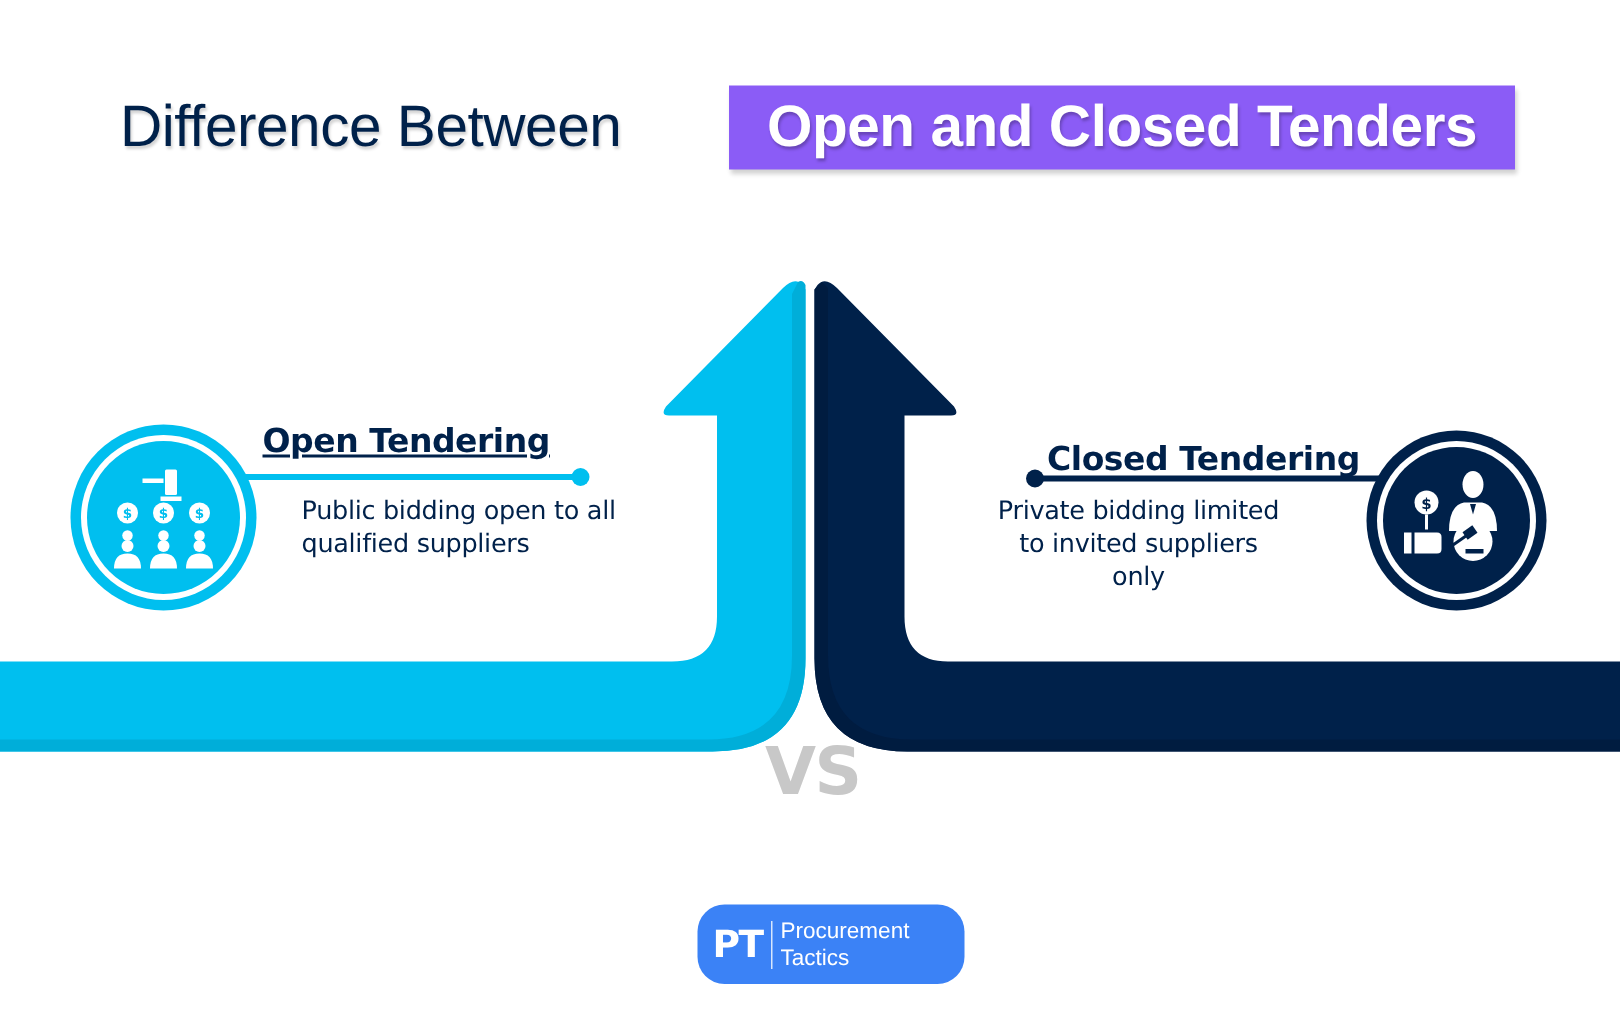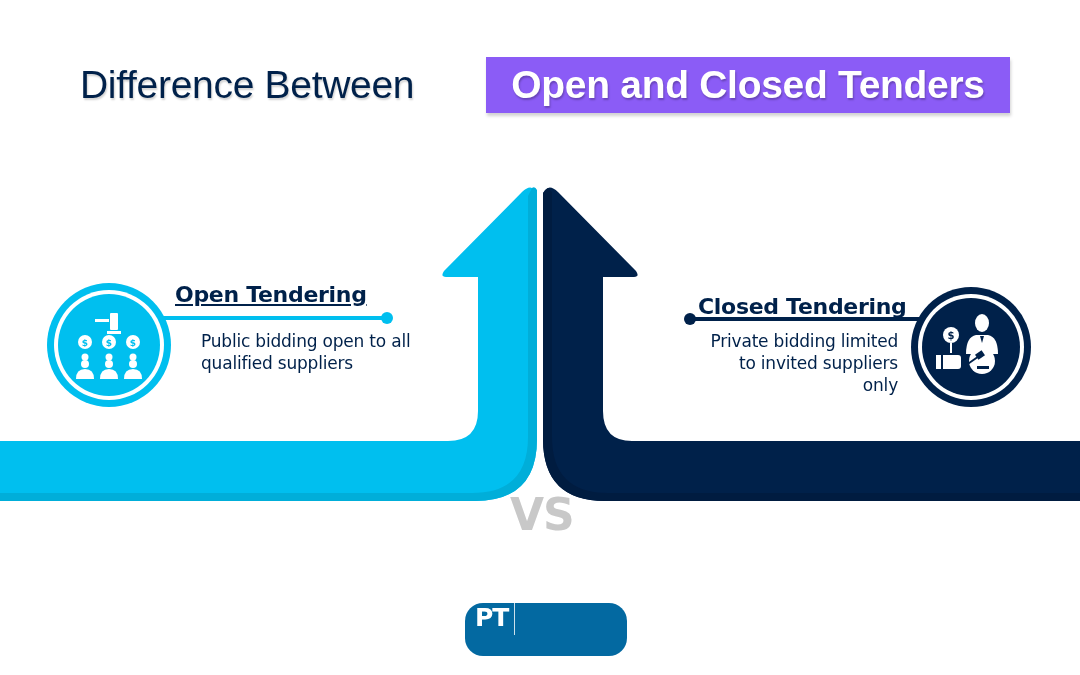--- a/index.html
+++ b/index.html
@@ -26,28 +26,28 @@
       position: absolute; font-family: "DejaVu Sans", sans-serif; font-weight: 700; font-size: 22px;
       color: #00214A; white-space: nowrap; letter-spacing: -0.3px;
     }
     .label-desc {
       position: absolute; font-family: "DejaVu Sans", sans-serif; font-size: 17px; line-height: 22px;
       color: #00214A; letter-spacing: -0.2px;
     }
     .open-title { left: 175px; top: 282px; text-decoration: underline; }
     .open-desc { left: 181px; top: 330px; width: 210px; text-align: left; margin-left: 20px; }
     .closed-title { left: 698px; top: 294px; }
-    .closed-desc { left: 700px; top: 330px; width: 198px; text-align: right; }
+    .closed-desc { left: 660px; top: 330px; width: 198px; text-align: center; }
     .vs {
       position: absolute; left: 510px; top: 489px; font-family: "DejaVu Sans", sans-serif;
       font-weight: 700; font-size: 44px; color: #C8C8C8; letter-spacing: -1px;
     }
     .logo {
-      position: absolute; left: 465px; top: 603px; width: 162px; height: 53px; background: #0369a1;
-      border-radius: 18px 18px 18px 18px; display: flex; align-items: flex-start;
+      position: absolute; left: 465px; top: 603px; width: 178px; height: 53px; background: #3b82f6;
+      border-radius: 18px 18px 18px 18px; display: flex; align-items: center;
     }
     .logo-pt {
       font-family: "DejaVu Sans", sans-serif; font-weight: 700; font-size: 25px; color: #fff;
       margin-left: 10px; letter-spacing: -1px;
     }
     .logo-sep { width: 1px; height: 32px; background: rgba(255,255,255,0.8); margin-left: 6px; margin-right: 5px; }
     .logo-text { display: flex; flex-direction: column; }
     .logo-text span {
       font-family: "Liberation Sans", sans-serif; font-size: 15px; color: #fff; line-height: 18px;
     }
@@ -147,13 +147,17 @@
 <div class="label-desc open-desc">Public bidding open to all qualified suppliers</div>
 
 <div class="label-title closed-title">Closed Tendering</div>
 <div class="label-desc closed-desc">Private bidding limited to invited suppliers only</div>
 
 <div class="vs">VS</div>
 
 <div class="logo">
   <span class="logo-pt">PT</span>
   <span class="logo-sep"></span>
+  <div class="logo-text">
+    <span>Procurement</span>
+    <span>Tactics</span>
+  </div>
 </div>
 
 </body></html>

